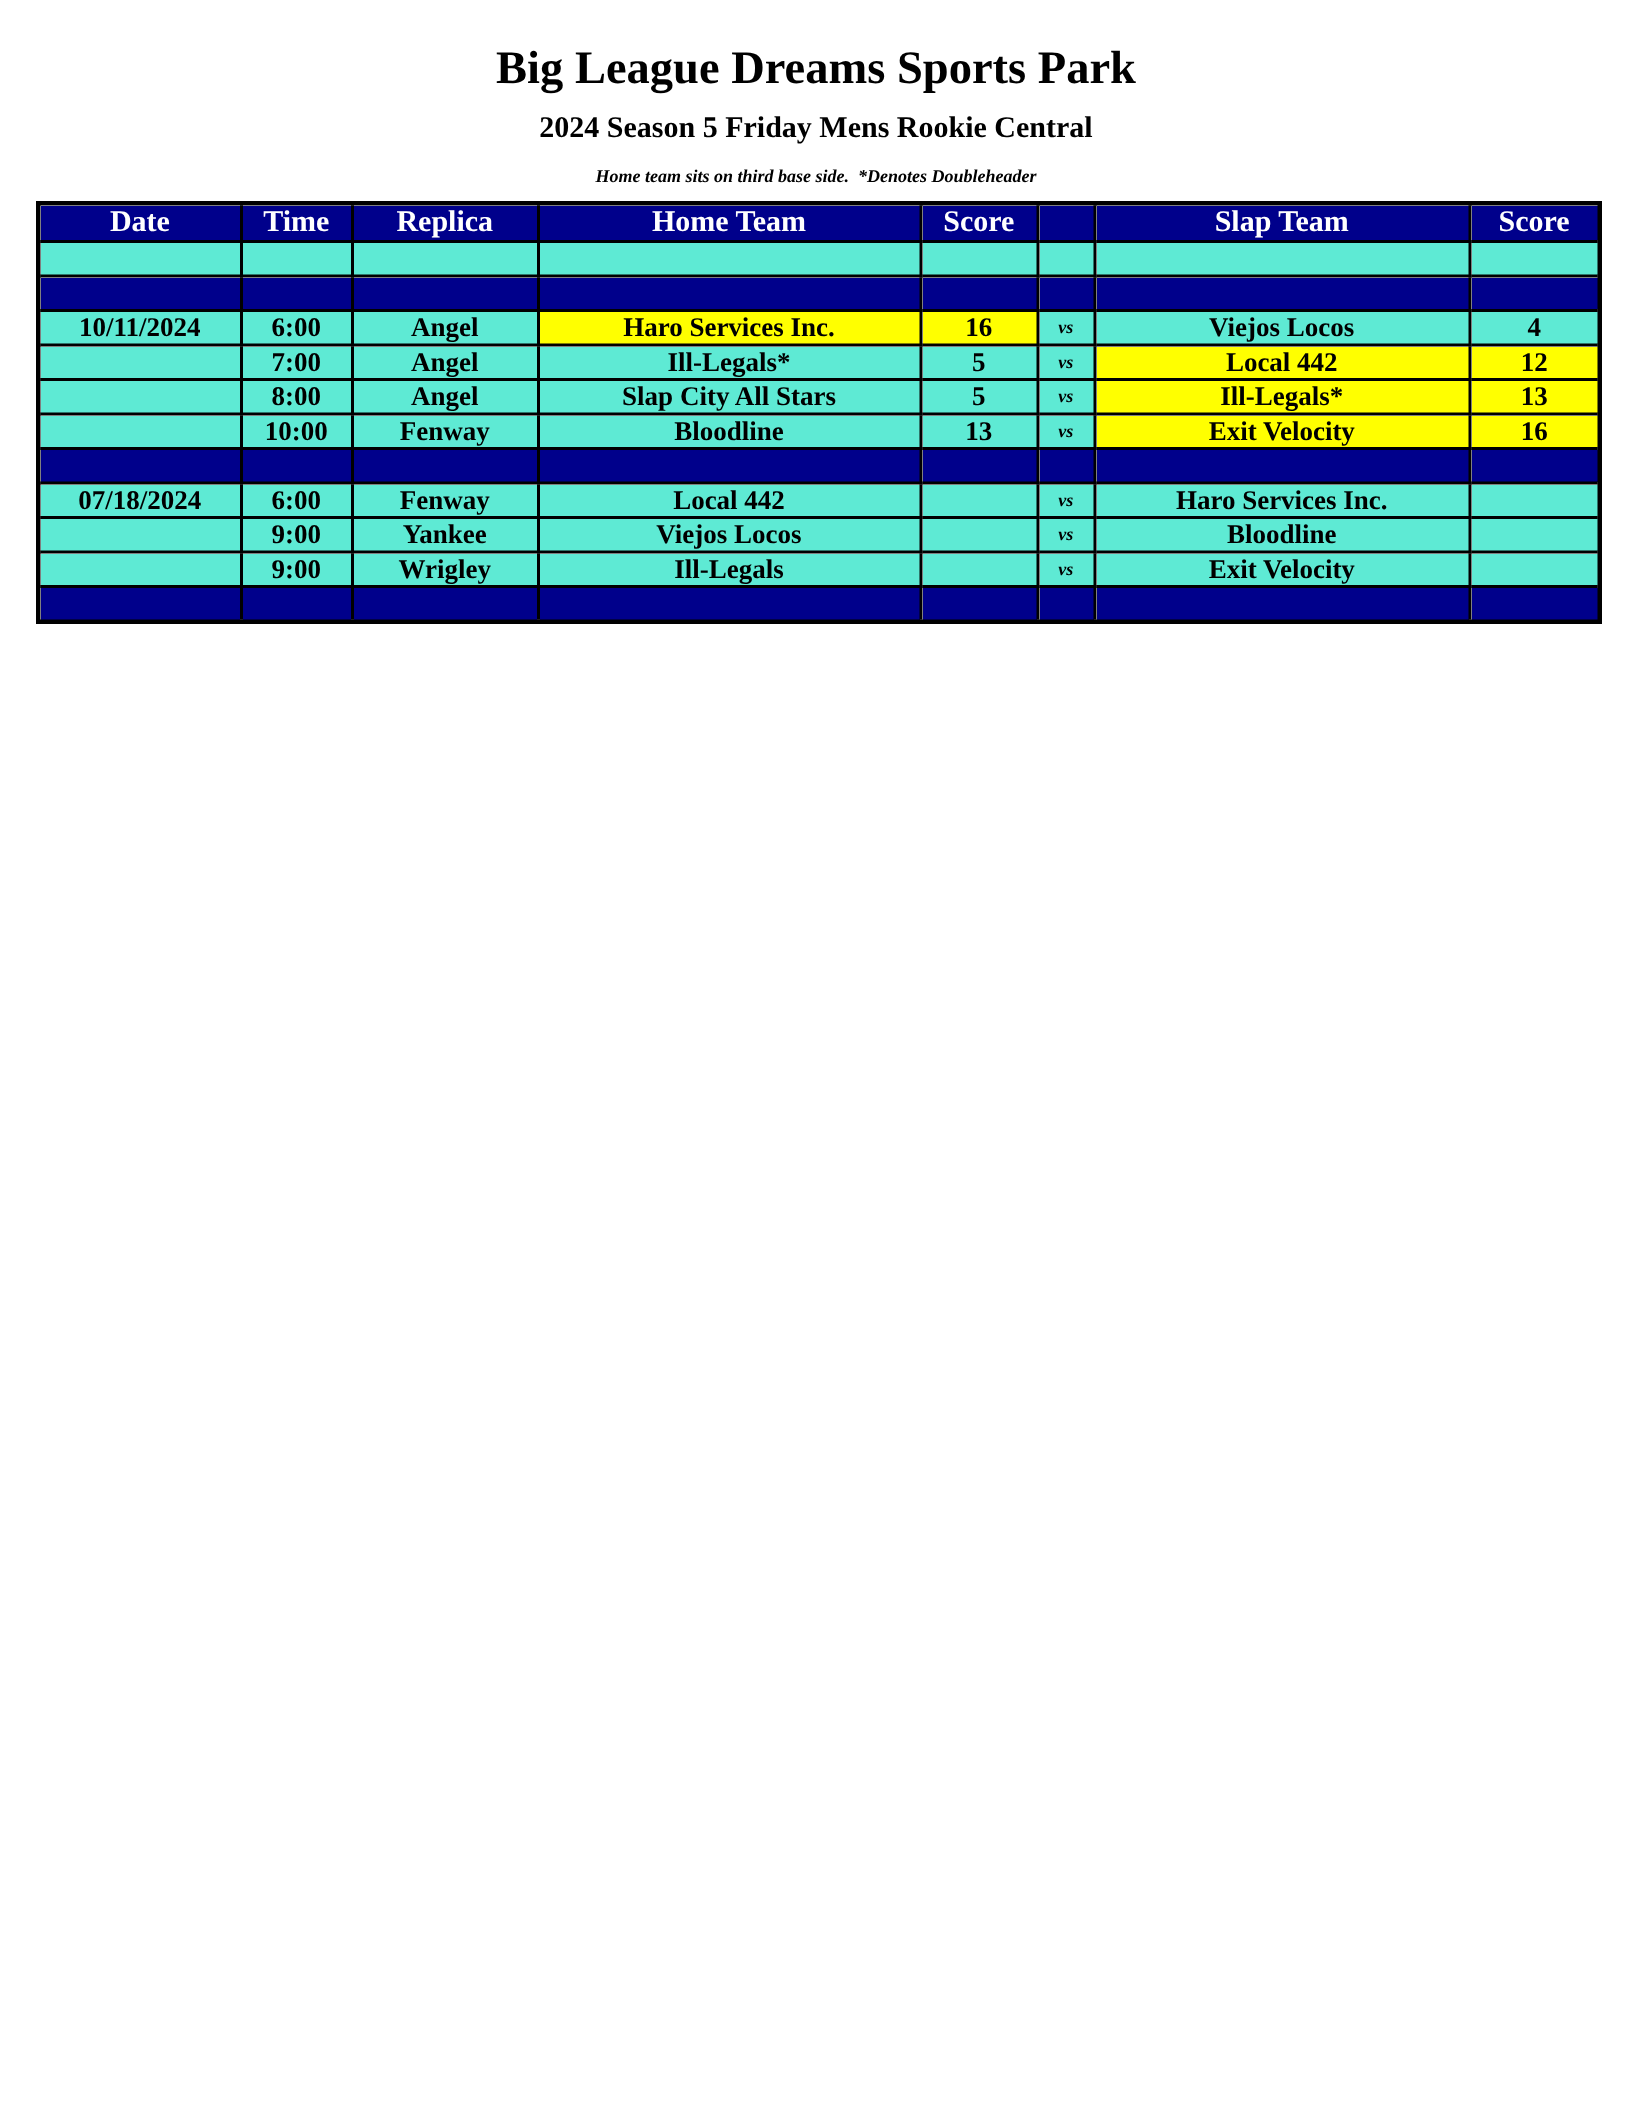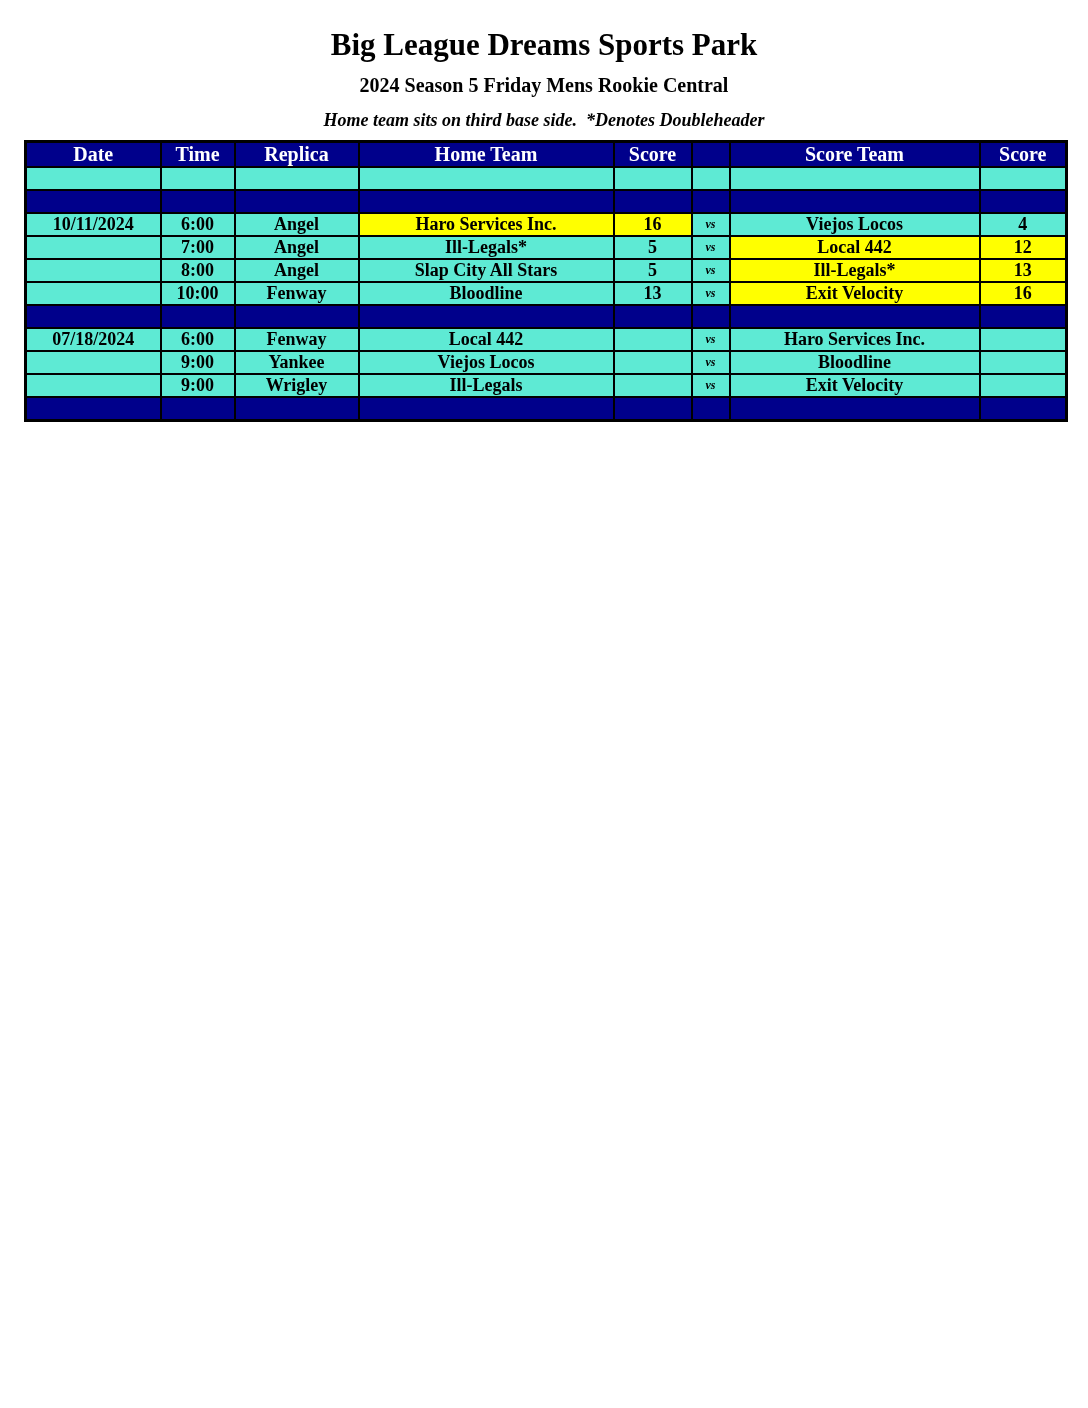--- a/index.html
+++ b/index.html
@@ -26,21 +26,21 @@
     font-weight: bold;
     margin: 0 0 11px 0;
     letter-spacing: 0px;
   }
   .page-subtitle {
     font-size: 20px;
     font-weight: bold;
     margin: 0 0 13px 0;
   }
   .page-note {
-    font-size: 18px;
+    font-size: 12px;
     font-weight: bold;
     font-style: italic;
     white-space: pre;
     margin: 0 0 9px 0;
   }
   table.schedule {
     border-collapse: collapse;
     table-layout: fixed;
     width: 1041px;
     margin-left: 24px;
@@ -99,21 +99,21 @@
       <col style="width:87px">
     </colgroup>
     <thead>
       <tr>
         <th>Date</th>
         <th>Time</th>
         <th>Replica</th>
         <th>Home Team</th>
         <th>Score</th>
         <th></th>
-        <th>Score Team</th>
+        <th>Slap Team</th>
         <th>Score</th>
       </tr>
     </thead>
     <tbody id="schedule-body">
         <tr>
           <td class="white"></td>
           <td class="white"></td>
           <td class="white"></td>
           <td class="white"></td>
           <td class="white"></td>

